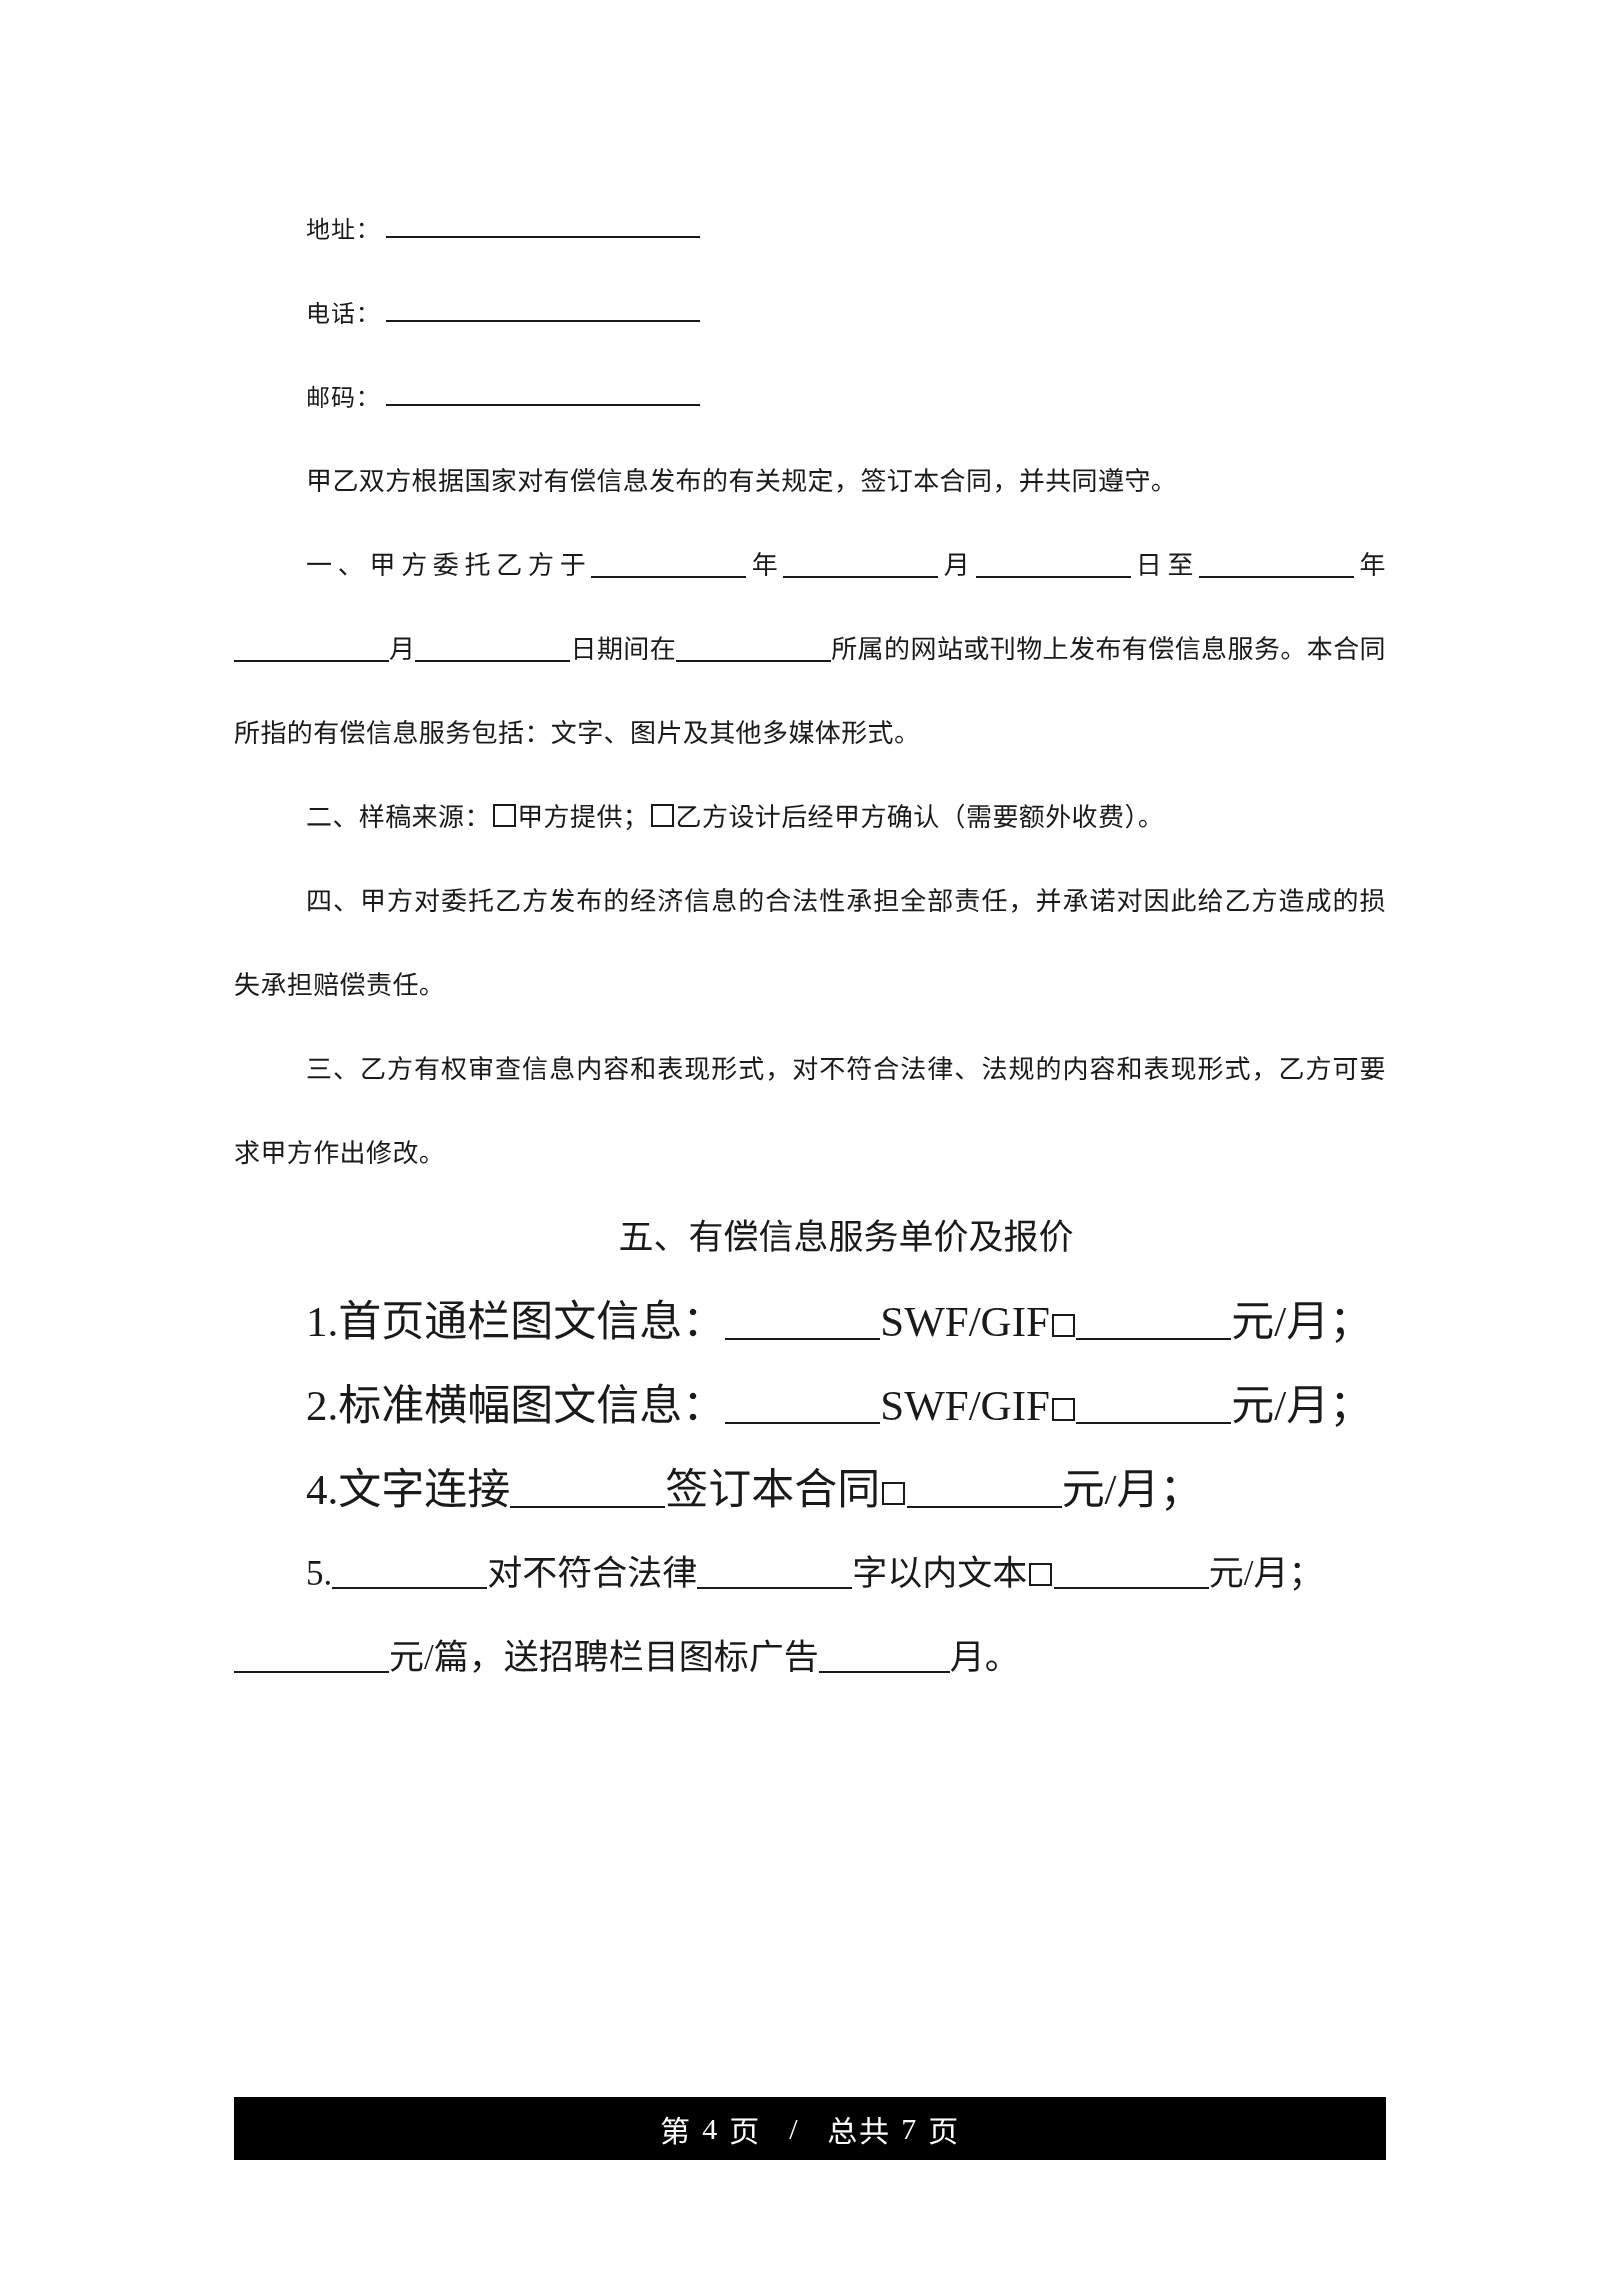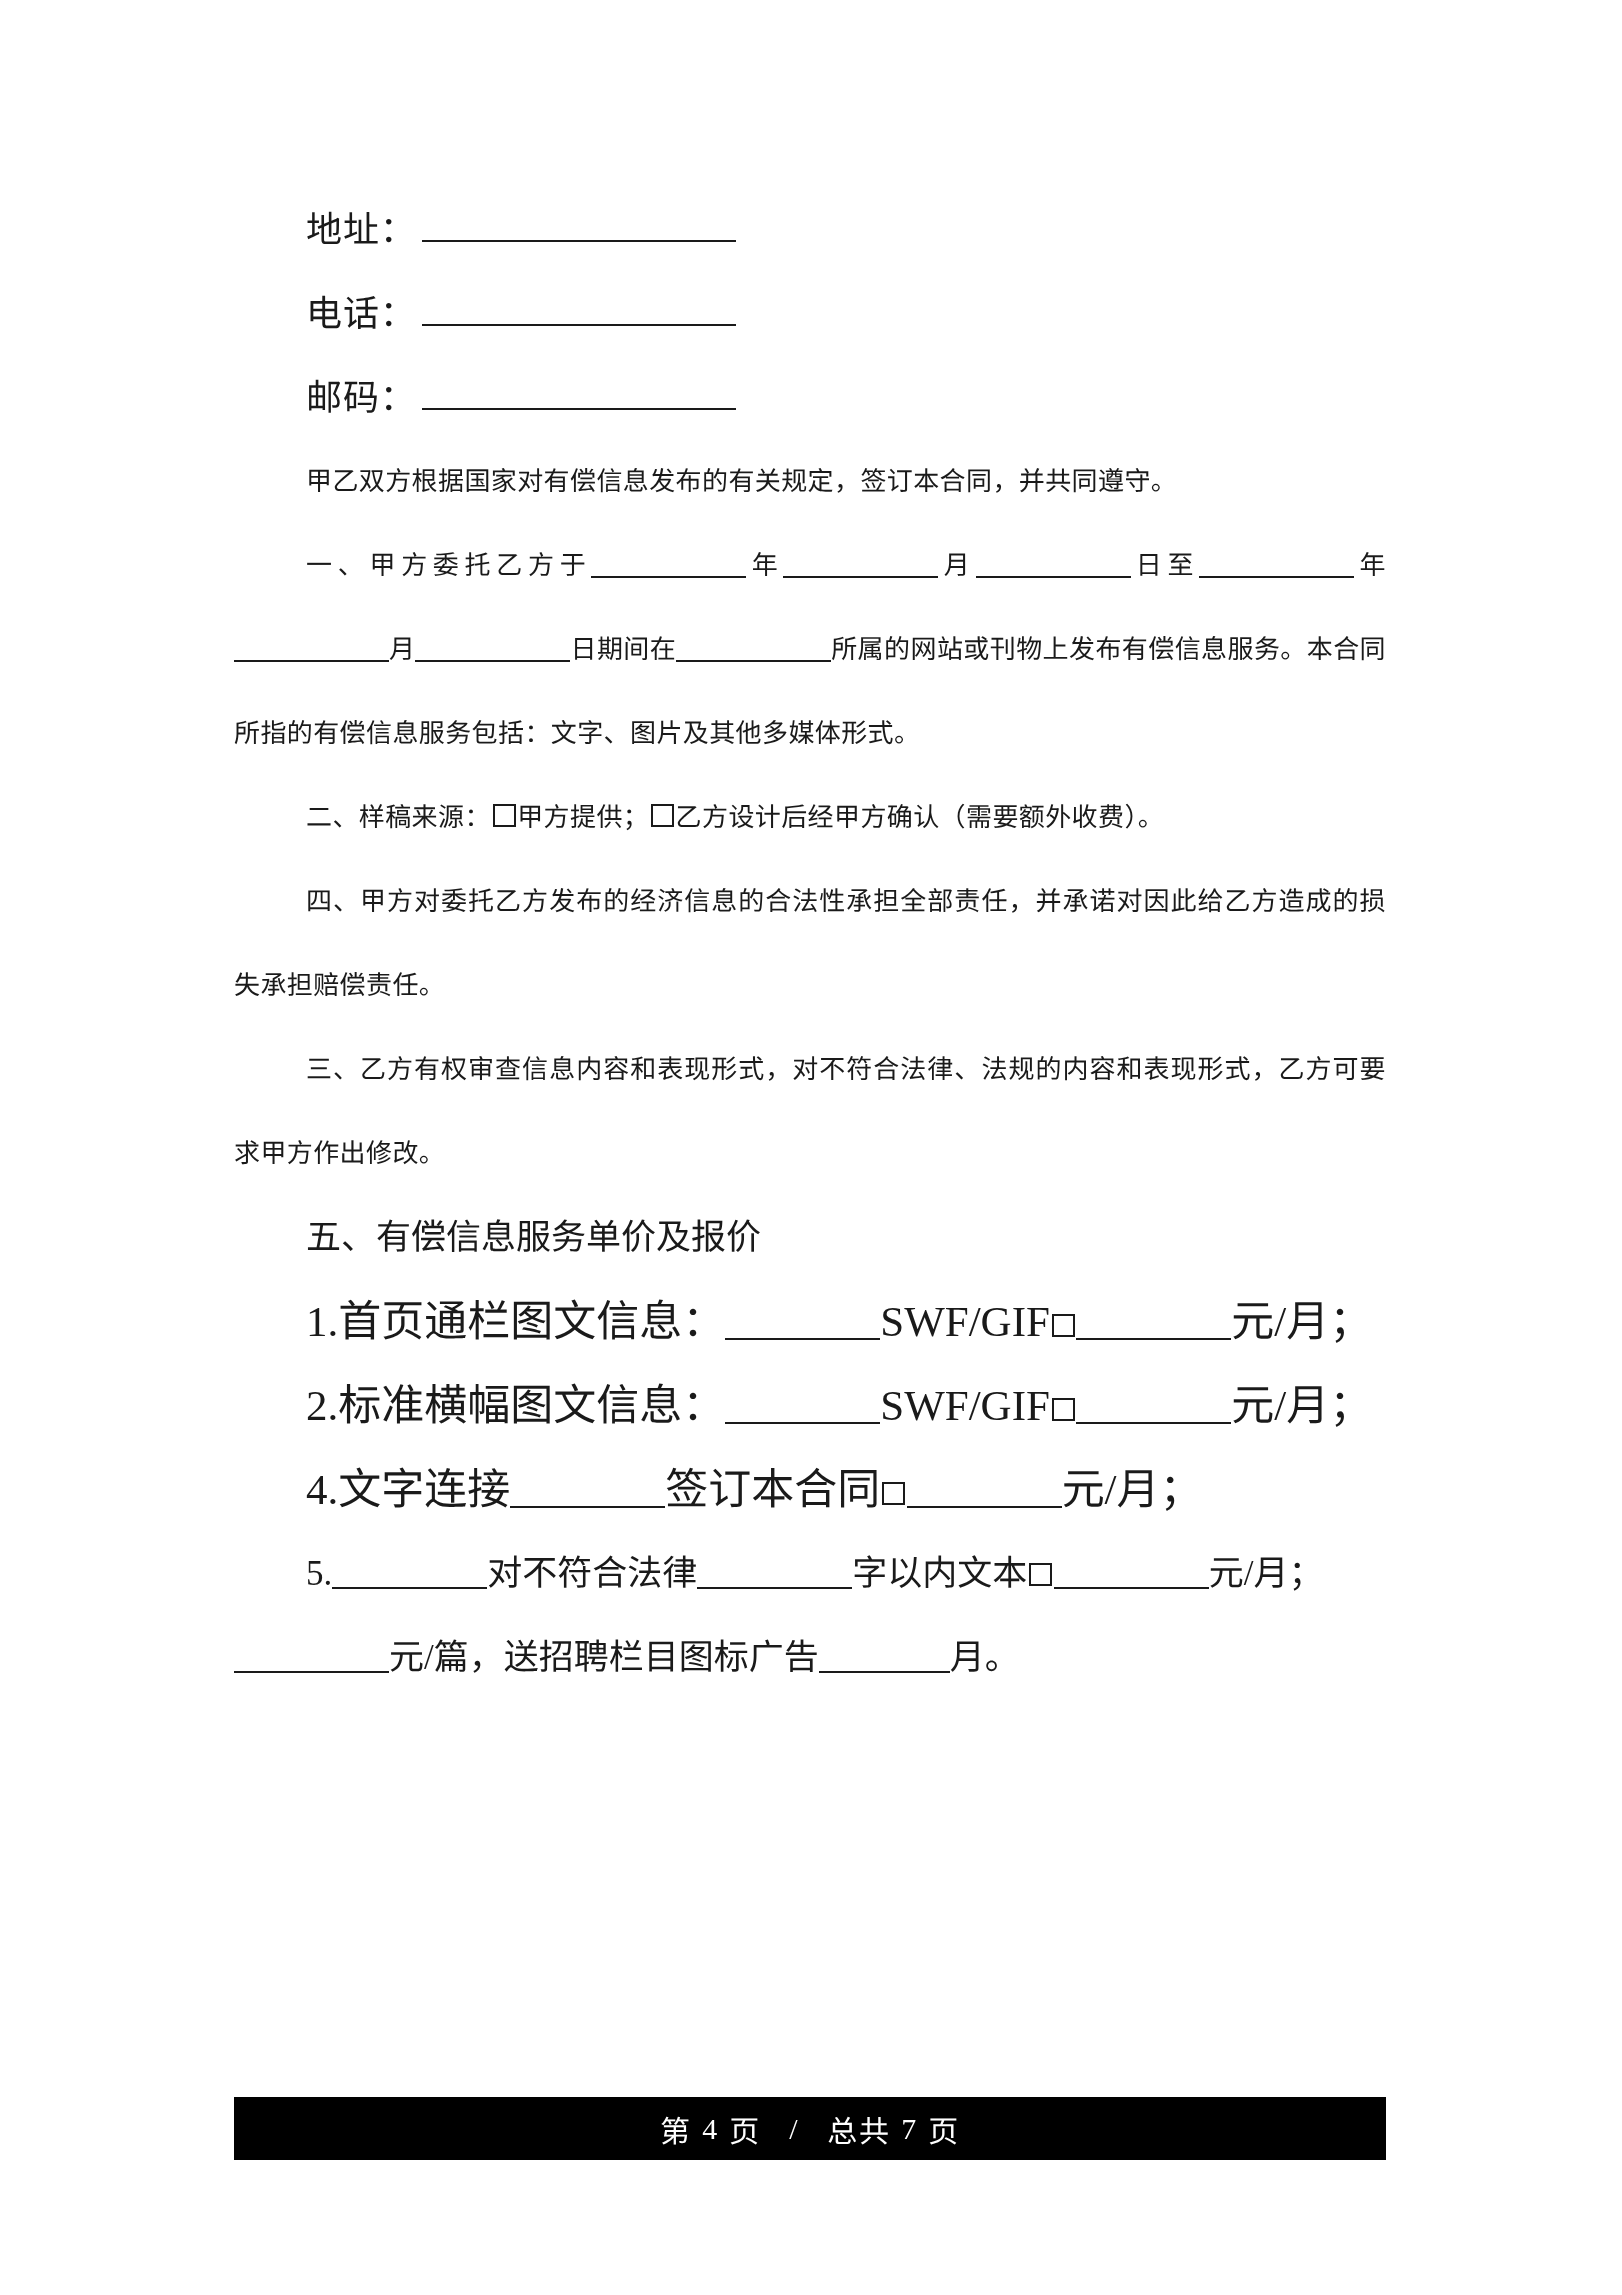--- a/index.html
+++ b/index.html
@@ -21,21 +21,21 @@
     position: absolute;
     left: 234px;
     top: 188px;
     width: 1152px;
   }
   
   .field-row {
     display: flex;
     align-items: baseline;
     height: 84px;
-    font-size: 36px;
+    font-size: 24px;
     line-height: 84px;
     letter-spacing: 0.9px;
   }
   .field-row .field-label {
     margin-left: 72px;
     white-space: nowrap;
   }
   .field-row .field-blank {
     display: inline-block;
     width: 314px;
@@ -64,21 +64,21 @@
   .box {
     display: inline-block;
     width: 23px;
     height: 23px;
     border: 2.6px solid #1a1a1a;
     vertical-align: -0.9px;
     margin: 0 1.7px;
     box-sizing: border-box;
   }
   .latin { font-family: "Liberation Serif", "DejaVu Serif", serif; }
-  .heading { font-size: 35px; line-height: 84px; text-indent: 72px; margin: 0; }
+  .heading { font-size: 35px; line-height: 84px; text-indent: 72px; margin: 0; text-align: center; }
   .item-line {
     margin: 0;
     font-size: 43px;
     line-height: 84px;
     text-indent: 72px;
     white-space: nowrap;
   }
   .item-line-wrap {
     margin: 0;
     font-size: 35px;

